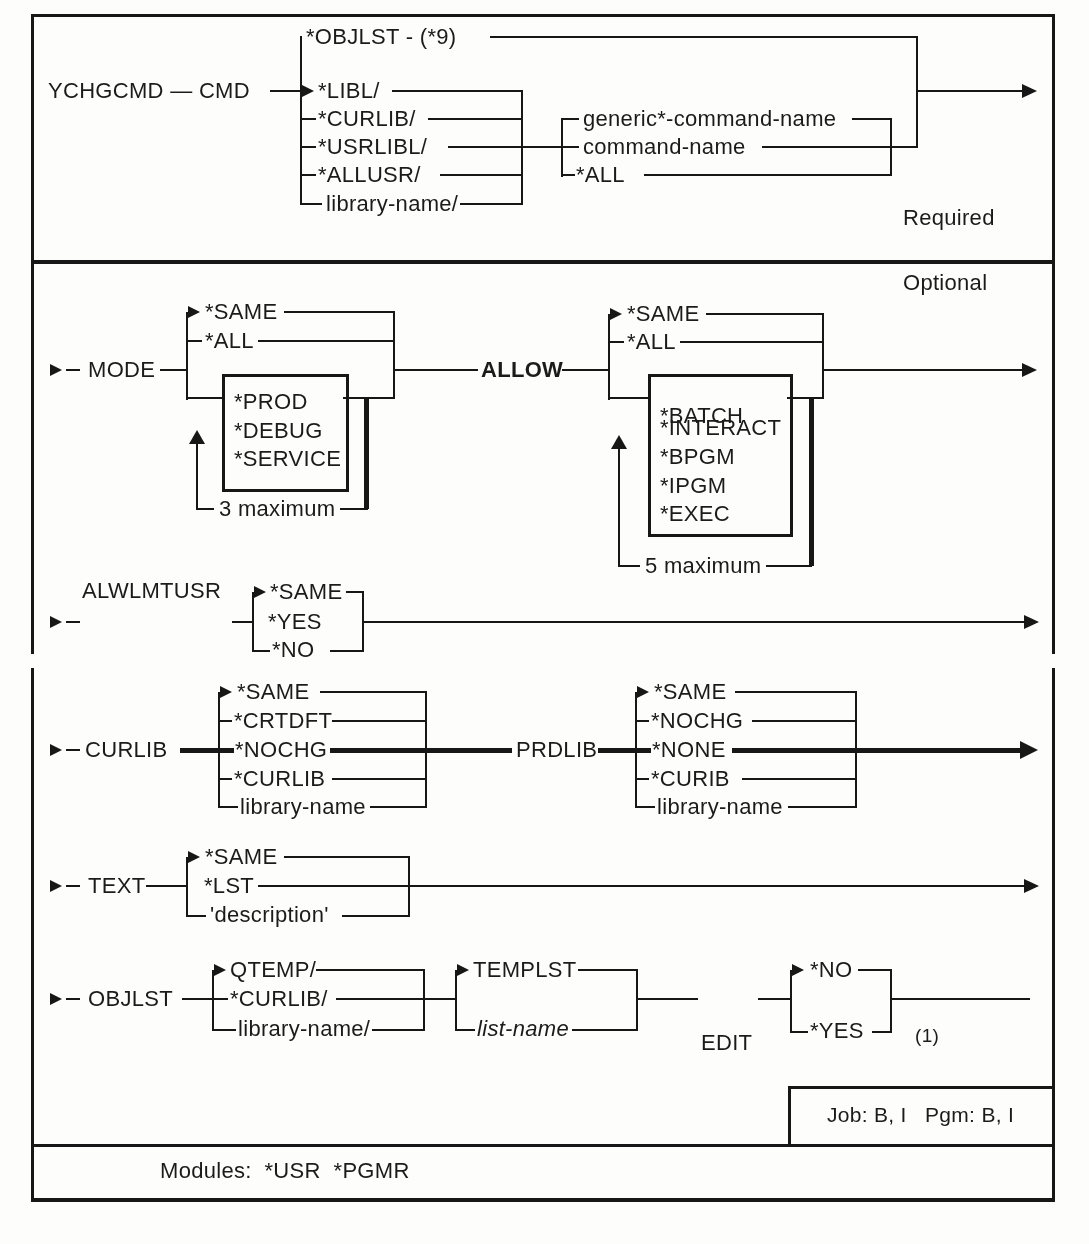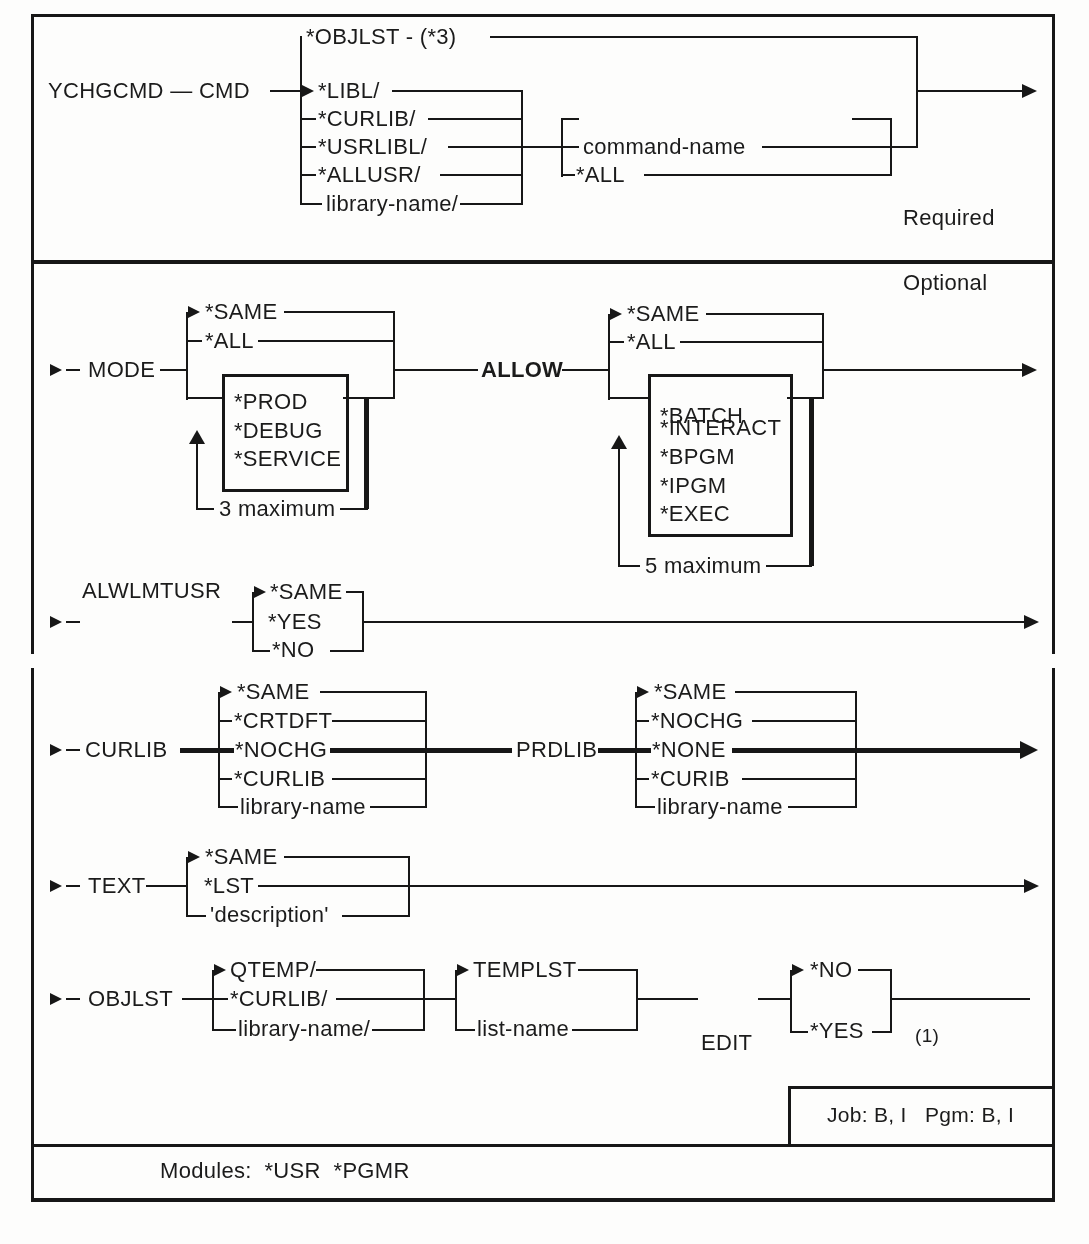--- a/index.html
+++ b/index.html
@@ -30,21 +30,21 @@
   <div class="bd" style="left:31px;top:668px;width:3px;height:534px;"></div>
   <div class="bd" style="left:1052px;top:14px;width:3px;height:640px;"></div>
   <div class="bd" style="left:1052px;top:668px;width:3px;height:534px;"></div>
   <div class="bd" style="left:31px;top:260px;width:1024px;height:4px;"></div>
   <div class="bd" style="left:31px;top:1144px;width:1024px;height:3px;"></div>
 
   <span class="lb" style="left:48px;top:80px;">YCHGCMD — CMD</span>
   <div class="h" style="left:270px;top:90px;width:32px;"></div>
   <div class="v" style="left:300px;top:36px;width:2px;height:169px;"></div>
 
-  <span class="lb" style="left:306px;top:26px;">*OBJLST - (*3)</span>
+  <span class="lb" style="left:306px;top:26px;">*OBJLST - (*9)</span>
   <div class="h" style="left:490px;top:36px;width:428px;"></div>
 
   <div class="ad" style="left:302px;top:85px;"></div>
   <span class="lb" style="left:318px;top:80px;">*LIBL/</span>
   <div class="h" style="left:392px;top:90px;width:130px;"></div>
   <div class="h" style="left:300px;top:118px;width:16px;"></div>
   <span class="lb" style="left:318px;top:108px;">*CURLIB/</span>
   <div class="h" style="left:428px;top:118px;width:94px;"></div>
   <div class="h" style="left:300px;top:146px;width:16px;"></div>
   <span class="lb" style="left:318px;top:136px;">*USRLIBL/</span>
@@ -53,20 +53,21 @@
   <span class="lb" style="left:318px;top:164px;">*ALLUSR/</span>
   <div class="h" style="left:440px;top:174px;width:82px;"></div>
   <div class="h" style="left:300px;top:203px;width:22px;"></div>
   <span class="lb" style="left:326px;top:193px;">library-name/</span>
   <div class="h" style="left:460px;top:203px;width:62px;"></div>
   <div class="v" style="left:521px;top:90px;height:115px;"></div>
   <div class="h" style="left:521px;top:146px;width:42px;"></div>
 
   <div class="v" style="left:561px;top:118px;height:59px;"></div>
   <div class="h" style="left:561px;top:118px;width:18px;"></div>
+  <span class="lb" style="left:583px;top:108px;">generic*-command-name</span>
   <div class="h" style="left:852px;top:118px;width:40px;"></div>
   <div class="h" style="left:561px;top:146px;width:18px;"></div>
   <span class="lb" style="left:583px;top:136px;">command-name</span>
   <div class="h" style="left:762px;top:146px;width:130px;"></div>
   <div class="h" style="left:561px;top:174px;width:14px;"></div>
   <span class="lb" style="left:576px;top:164px;">*ALL</span>
   <div class="h" style="left:644px;top:174px;width:248px;"></div>
   <div class="v" style="left:890px;top:118px;height:58px;"></div>
   <div class="h" style="left:890px;top:146px;width:28px;"></div>
   <div class="v" style="left:916px;top:36px;height:112px;"></div>
@@ -217,21 +218,21 @@
   <div class="h" style="left:212px;top:1029px;width:24px;"></div>
   <span class="lb" style="left:238px;top:1018px;">library-name/</span>
   <div class="h" style="left:372px;top:1029px;width:53px;"></div>
   <div class="v" style="left:423px;top:969px;height:62px;"></div>
   <div class="h" style="left:423px;top:998px;width:34px;"></div>
   <div class="v" style="left:455px;top:970px;height:61px;"></div>
   <div class="ad" style="left:457px;top:964px;"></div>
   <span class="lb" style="left:473px;top:959px;">TEMPLST</span>
   <div class="h" style="left:578px;top:969px;width:60px;"></div>
   <div class="h" style="left:455px;top:1029px;width:20px;"></div>
-  <span class="lb" style="left:477px;top:1018px;">list-name</span>
+  <span class="lb" style="left:477px;top:1018px;font-style:italic;">list-name</span>
   <div class="h" style="left:572px;top:1029px;width:66px;"></div>
   <div class="v" style="left:636px;top:969px;height:62px;"></div>
   <div class="h" style="left:636px;top:998px;width:62px;"></div>
   <span class="lb" style="left:701px;top:1032px;">EDIT</span>
   <div class="h" style="left:758px;top:998px;width:34px;"></div>
   <div class="v" style="left:790px;top:970px;height:63px;"></div>
   <div class="ad" style="left:792px;top:964px;"></div>
   <span class="lb" style="left:810px;top:959px;">*NO</span>
   <div class="h" style="left:858px;top:969px;width:34px;"></div>
   <div class="h" style="left:790px;top:1031px;width:18px;"></div>

